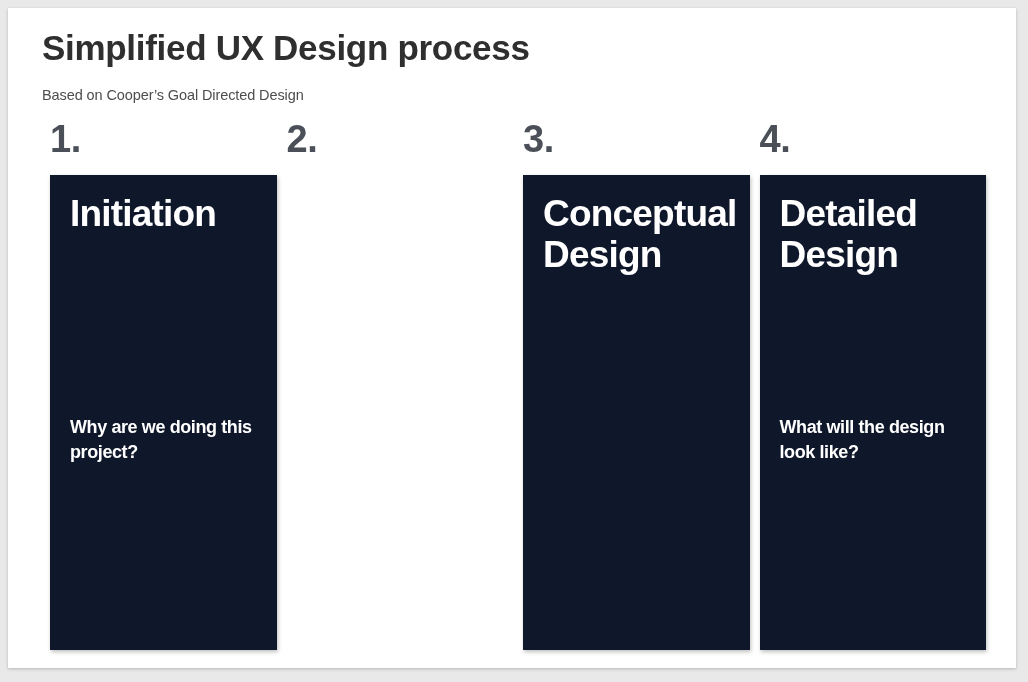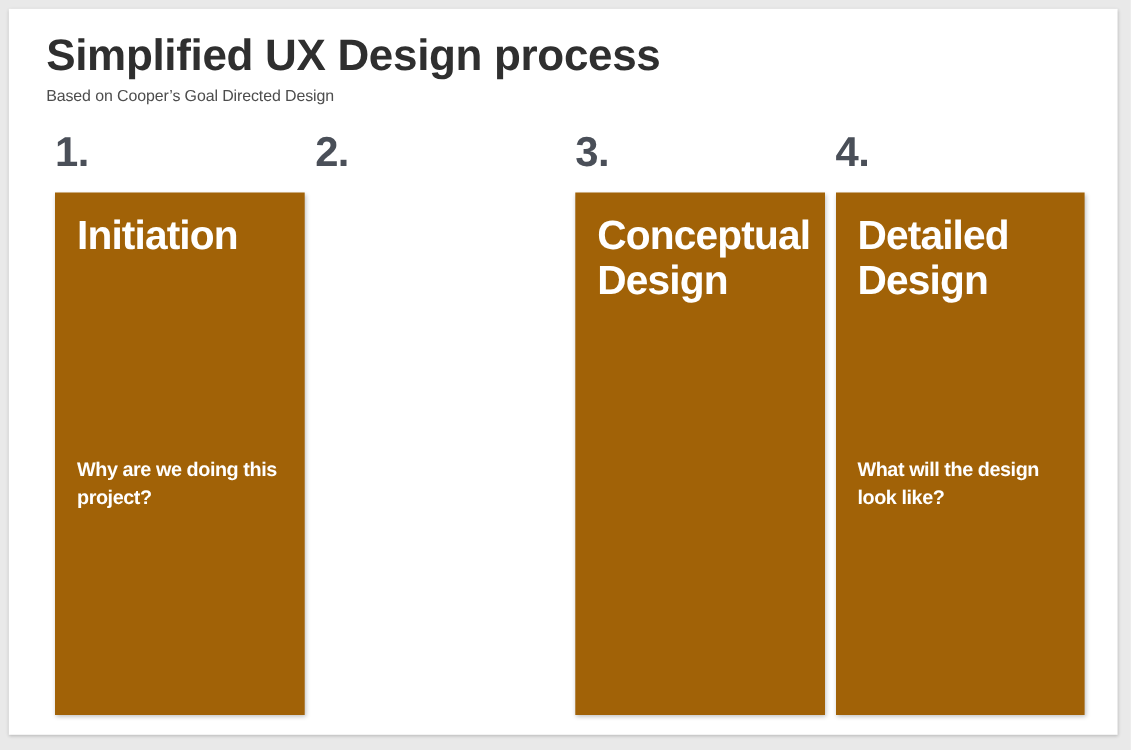--- a/index.html
+++ b/index.html
@@ -25,30 +25,30 @@
   }
 
   .header {
     position: absolute;
     left: 34px;
     top: 22px;
     width: 900px;
   }
 
   .title {
-    font-size: 40px;
+    font-size: 35px;
     font-weight: bold;
     color: #2f2f2f;
     letter-spacing: -0.3px;
     line-height: 1.05;
     white-space: nowrap;
   }
 
   .subtitle {
-    margin-top: 8px;
+    margin-top: 20px;
     font-size: 14.5px;
     color: #4d4d4d;
     letter-spacing: -0.1px;
     white-space: nowrap;
   }
 
   .columns {
     position: absolute;
     left: 42px;
     top: 112px;
@@ -70,21 +70,21 @@
     font-size: 38px;
     font-weight: bold;
     color: #4a4f58;
     line-height: 1;
     letter-spacing: -0.5px;
   }
 
   .card {
     position: relative;
     flex: 1;
-    background: #a16207;
+    background: #0f172a;
     box-shadow: 1px 2px 4px rgba(0,0,0,0.25);
     overflow: hidden;
   }
 
   .card-heading {
     position: absolute;
     left: 20px;
     right: 8px;
     top: 18px;
     color: #ffffff;

